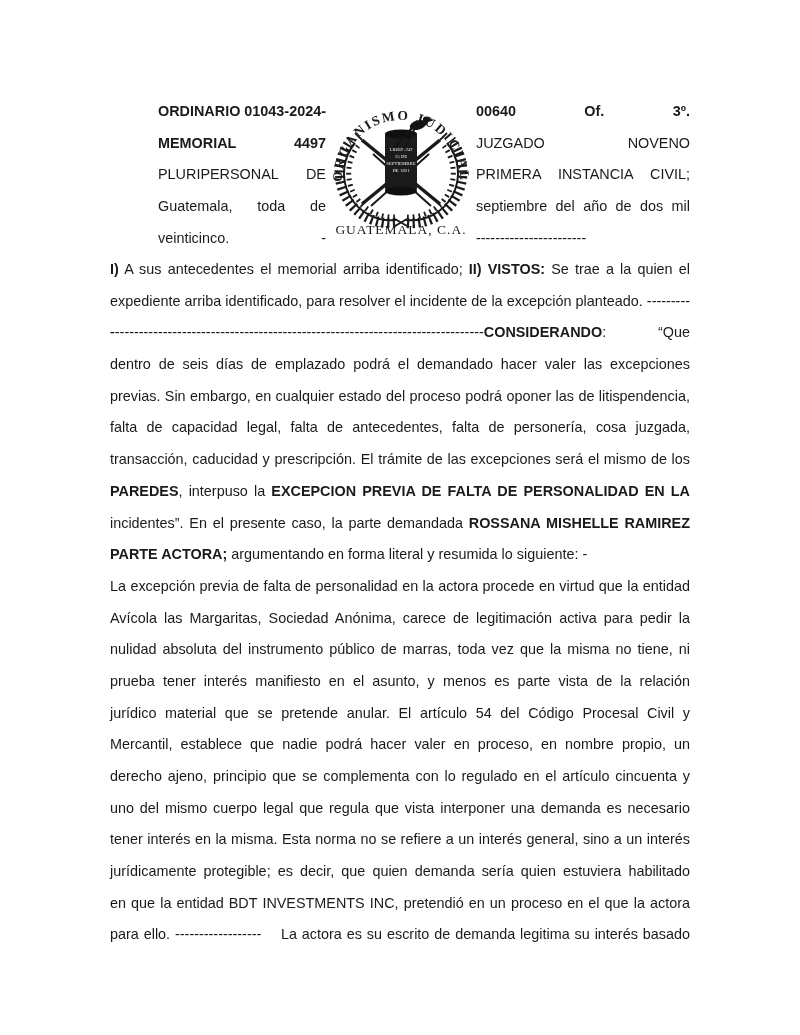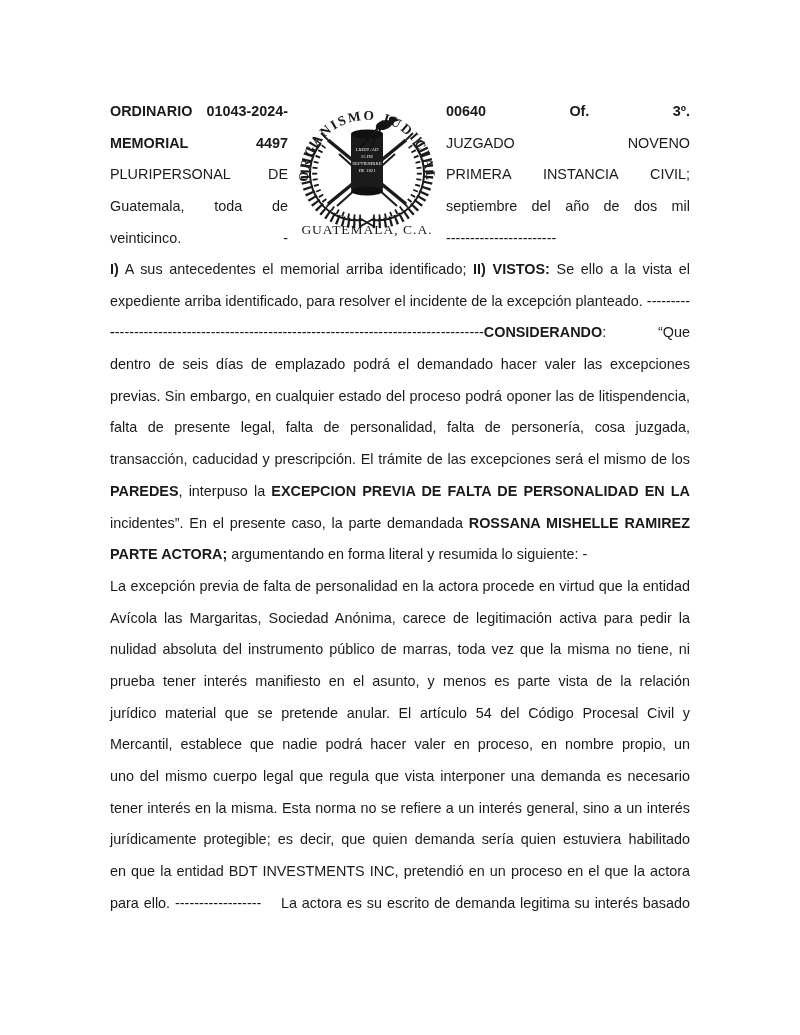--- a/index.html
+++ b/index.html
@@ -14,21 +14,21 @@
   .page { position: absolute; inset: 0; }
 
   
   .header {
     position: absolute;
     left: 110px; top: 96px; width: 580px;
     display: flex;
     font-size: 14.4px;
     line-height: 31.7px;
   }
-  .hcol-left  { width: 178px; }
+  .hcol-left  { width: 178px; margin-left: 48px; }
   .hcol-right { width: 244px; }
   .seal-wrap  { flex: 1; display: flex; justify-content: center; align-items: flex-start; }
 
   .tline {
     height: 31.7px;
     text-align: justify;
     text-align-last: justify;
     white-space: nowrap;
   }
   .tline.align-left { text-align-last: left; }
@@ -138,36 +138,37 @@
     <div class="hcol hcol-right">
         <div class="tline"><span class="b">00640 Of. 3º.</span></div>
         <div class="tline"><span>JUZGADO NOVENO</span></div>
         <div class="tline"><span>PRIMERA INSTANCIA CIVIL;</span></div>
         <div class="tline"><span>septiembre del año de dos mil</span></div>
         <div class="tline align-left"><span>-----------------------</span></div>
       </div>
   </div>
 
   <div class="doc-body">
-      <div class="tline"><span class="b">I)</span><span> A sus antecedentes el memorial arriba identificado; </span><span class="b">II) VISTOS:</span><span> Se ello a la vista el</span></div>
+      <div class="tline"><span class="b">I)</span><span> A sus antecedentes el memorial arriba identificado; </span><span class="b">II) VISTOS:</span><span> Se trae a la quien el</span></div>
       <div class="tline"><span>expediente arriba identificado, para resolver el incidente de la excepción planteado. ----------</span></div>
       <div class="tline"><span>------------------------------------------------------------------------------</span><span class="b">CONSIDERANDO</span><span>: “Que</span></div>
       <div class="tline"><span>dentro de seis días de emplazado podrá el demandado hacer valer las excepciones</span></div>
       <div class="tline"><span>previas. Sin embargo, en cualquier estado del proceso podrá oponer las de litispendencia,</span></div>
-      <div class="tline"><span>falta de presente legal, falta de personalidad, falta de personería, cosa juzgada,</span></div>
+      <div class="tline"><span>falta de capacidad legal, falta de antecedentes, falta de personería, cosa juzgada,</span></div>
       <div class="tline"><span>transacción, caducidad y prescripción. El trámite de las excepciones será el mismo de los</span></div>
       <div class="tline"><span class="b">PAREDES</span><span>, interpuso la </span><span class="b">EXCEPCION PREVIA DE FALTA DE PERSONALIDAD EN LA</span></div>
       <div class="tline"><span>incidentes”. En el presente caso, la parte demandada </span><span class="b">ROSSANA MISHELLE RAMIREZ</span></div>
       <div class="tline last"><span class="b">PARTE ACTORA;</span><span> argumentando en forma literal y resumida lo siguiente: -</span></div>
       <div class="tline"><span>La excepción previa de falta de personalidad en la actora procede en virtud que la entidad</span></div>
       <div class="tline"><span>Avícola las Margaritas, Sociedad Anónima, carece de legitimación activa para pedir la</span></div>
       <div class="tline"><span>nulidad absoluta del instrumento público de marras, toda vez que la misma no tiene, ni</span></div>
       <div class="tline"><span>prueba tener interés manifiesto en el asunto, y menos es parte vista de la relación</span></div>
       <div class="tline"><span>jurídico material que se pretende anular. El artículo 54 del Código Procesal Civil y</span></div>
       <div class="tline"><span>Mercantil, establece que nadie podrá hacer valer en proceso, en nombre propio, un</span></div>
+      <div class="tline"><span>derecho ajeno, principio que se complementa con lo regulado en el artículo cincuenta y</span></div>
       <div class="tline"><span>uno del mismo cuerpo legal que regula que vista interponer una demanda es necesario</span></div>
       <div class="tline"><span>tener interés en la misma. Esta norma no se refiere a un interés general, sino a un interés</span></div>
       <div class="tline"><span>jurídicamente protegible; es decir, que quien demanda sería quien estuviera habilitado</span></div>
       <div class="tline"><span>en que la entidad BDT INVESTMENTS INC, pretendió en un proceso en el que la actora</span></div>
       <div class="tline"><span>para ello. ------------------&nbsp;&nbsp;&nbsp; La actora es su escrito de demanda legitima su interés basado</span></div>
     </div>
 
 </div>
 
 </body></html>

